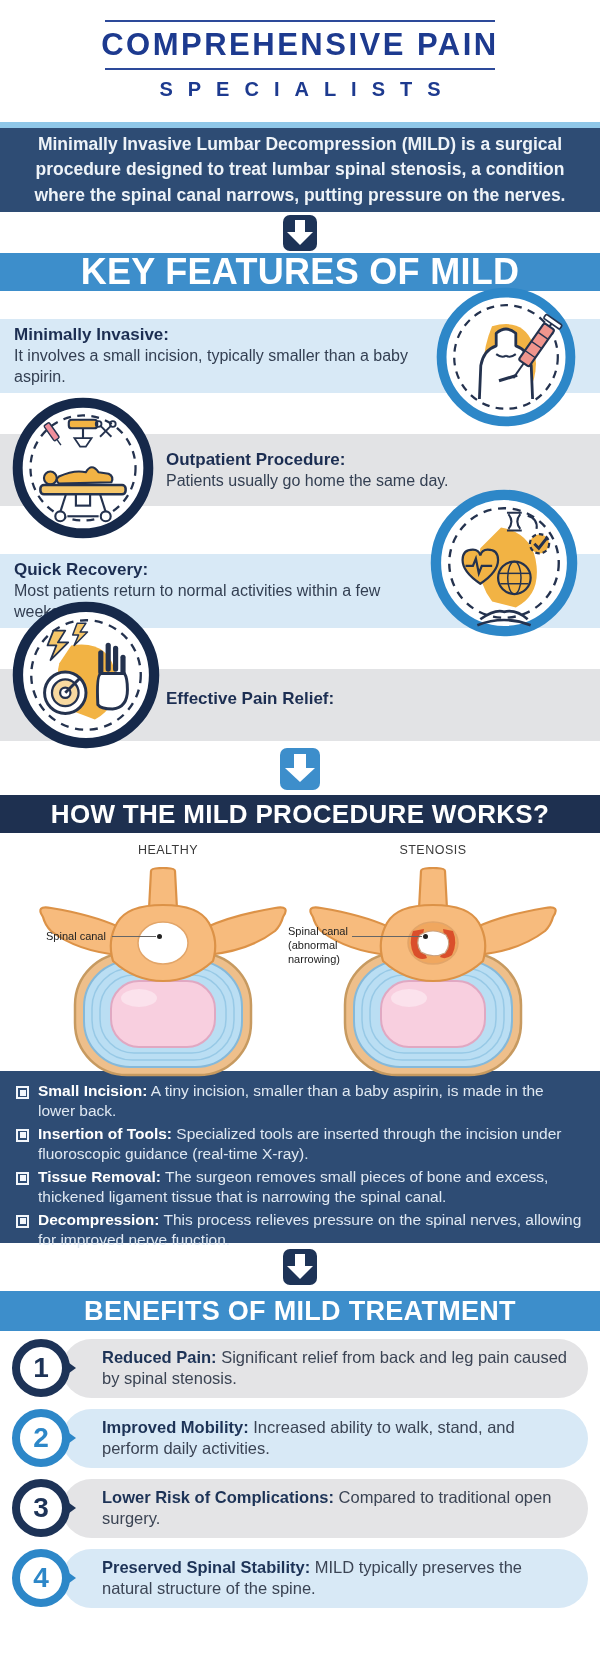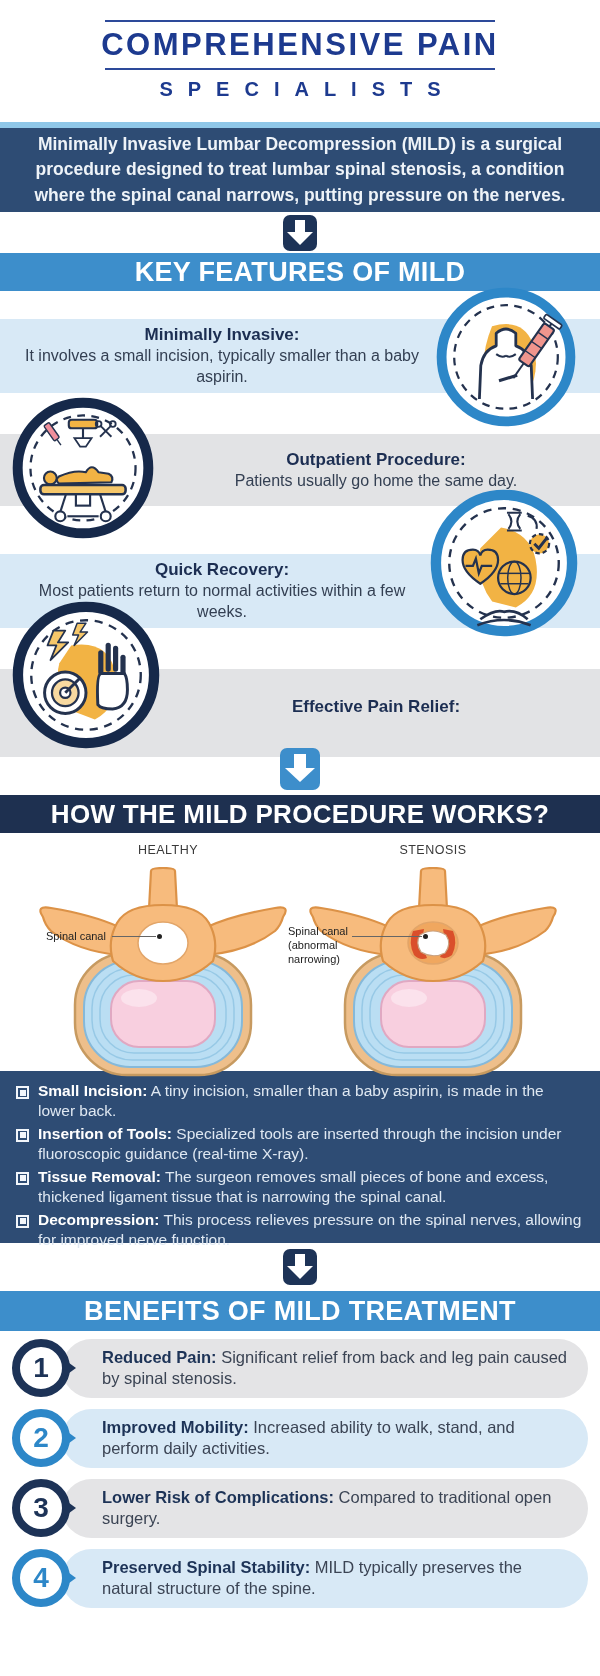--- a/index.html
+++ b/index.html
@@ -30,33 +30,33 @@
   .dl-arrow.sm .head{position:absolute;left:4px;top:17px;width:0;height:0;
       border-left:13px solid transparent;border-right:13px solid transparent;border-top:13px solid #fff;}
   .dl-arrow.lg{width:40px;height:42px;background:#3d8ecb;}
   .dl-arrow.lg .stem{position:absolute;left:14px;top:6px;width:12px;height:15px;background:#fff;}
   .dl-arrow.lg .head{position:absolute;left:5px;top:20px;width:0;height:0;
       border-left:15px solid transparent;border-right:15px solid transparent;border-top:14px solid #fff;}
 
   
   .section-heading{display:flex;align-items:center;justify-content:center;
                    color:#fff;font-weight:700;}
-  .blue-band{background:#3d8ecb;height:38px;font-size:27px;letter-spacing:.3px;}
+  .blue-band{background:#3d8ecb;height:38px;font-size:36px;letter-spacing:.3px;}
   .blue-band2{background:#3d8ecb;height:40px;font-size:27px;letter-spacing:.3px;}
   .navy-band{background:#1e3050;height:38px;font-size:26px;letter-spacing:.3px;}
 
   
-  .features{position:relative;height:452px;text-align:center;}
+  .features{position:relative;height:452px;}
   .f-band{position:absolute;left:0;right:0;box-sizing:border-box;display:flex;
           flex-direction:column;justify-content:center;}
   .f-blue{background:#d8e9f6;} .f-gray{background:#e2e3e5;}
   .f1{top:28px;height:74px;padding:6px 170px 6px 14px;}
   .f2{top:143px;height:72px;padding:6px 14px 6px 166px;}
   .f3{top:263px;height:74px;padding:6px 170px 6px 14px;}
-  .f4{top:378px;height:88px;padding:6px 14px 18px 166px;}
+  .f4{top:378px;height:72px;padding:6px 14px 18px 166px;}
   .f-title{font-size:17px;font-weight:700;color:#1c2e52;line-height:1.3;}
   .f-text{font-size:16px;color:#333f52;line-height:1.3;}
   .icon-circle{position:absolute;border-radius:50%;}
   .ic1{top:-4px;right:24px;width:140px;height:140px;}
   .ic2{top:106px;left:12px;width:142px;height:142px;}
   .ic3{top:198px;right:22px;width:148px;height:148px;}
   .ic4{top:310px;left:12px;width:148px;height:148px;}
   .icon-circle svg{width:100%;height:100%;display:block;}
 
   

